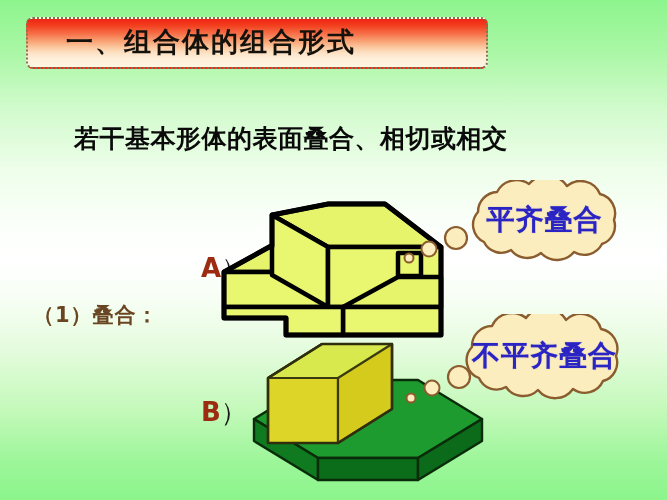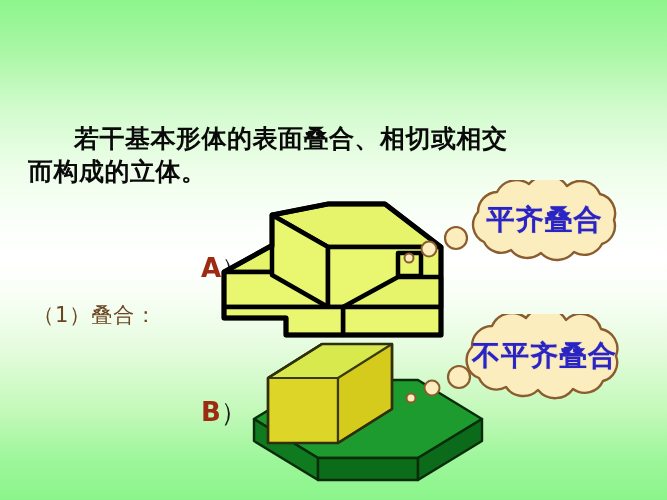--- a/index.html
+++ b/index.html
@@ -93,21 +93,21 @@
   }
   #body-paragraph .ln1 { display: block; text-indent: 46px; }
   #body-paragraph .ln2 { display: block; }
 
   
   #sub-label {
     position: absolute;
     left: 33px;
     top: 301px;
     font-size: 21px;
-    font-weight: normal;
+    font-weight: bold;
     color: #6a4521;
     letter-spacing: 1px;
     white-space: nowrap;
   }
 
   
   .shape-label {
     position: absolute;
     font-size: 26px;
     font-weight: bold;
@@ -152,25 +152,27 @@
   #cloud-1 { left: 444px; top: 180px; width: 205px; height: 92px; }
   #cloud-2 { left: 437px; top: 314px; width: 219px; height: 95px; text-align: right; }
   #cloud-1 .cloud-text { transform: translate(-2px, -6px); }
   #cloud-2 .cloud-text { transform: translate(-2px, -6px); }
 </style>
 </head>
 <body>
 
 <div id="slide">
 
+  <div id="title-banner">
+    <div id="title-text">一、组合体的组合形式</div>
+  </div>
 
 
   <div id="body-paragraph">
     <span class="ln1">若干基本形体的表面叠合、相切或相交</span>
-    <span class="ln2">而构成的立体。</span>
   </div>
 
   <div id="sub-label">（1）叠合：</div>
 
   <div id="label-a" class="shape-label">
     <span class="letter">A</span><span class="paren">）</span>
   </div>
 
   <div id="label-b" class="shape-label">
     <span class="letter">B</span><span class="paren">）</span>

